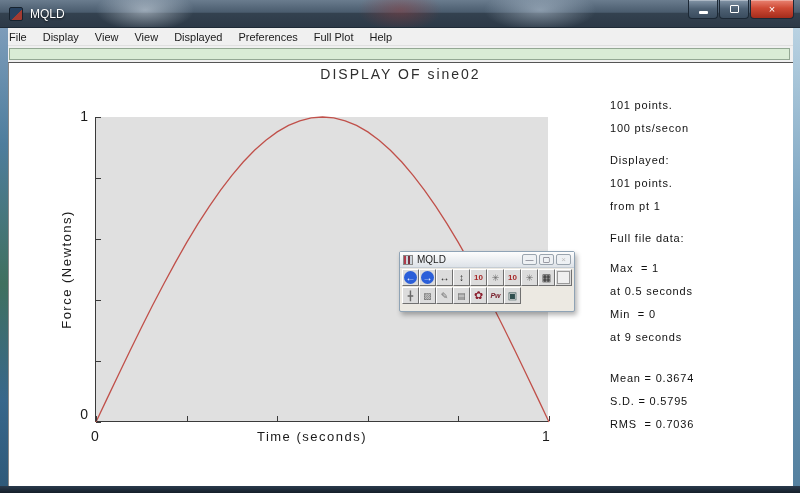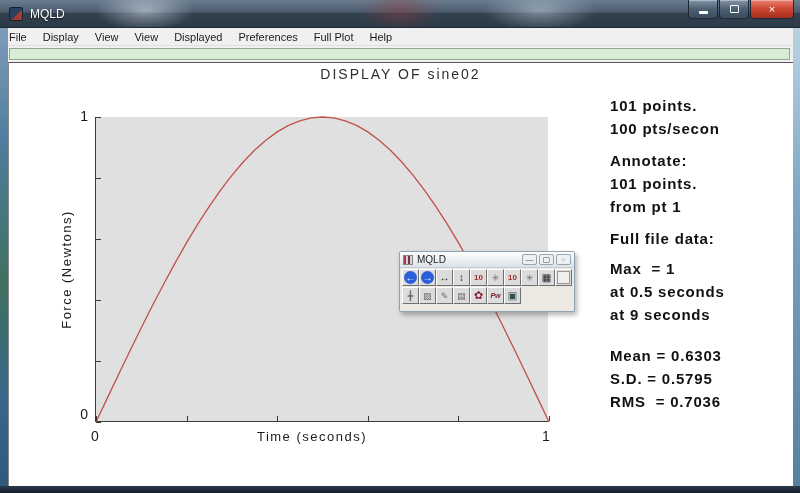--- a/index.html
+++ b/index.html
@@ -68,21 +68,21 @@
   .xtick-label { position:absolute; width:20px; text-align:center; font-size:14px; color:#1a1a1a; }
   .xtick-left { left:85px; top:428px; }
   .xtick-right { left:536px; top:428px; }
   .ylabel { position:absolute; left:-54px; top:262px; width:240px; text-align:center;
     font-size:13px; letter-spacing:1.5px; color:#1a1a1a; transform:rotate(-90deg); }
   .xlabel { position:absolute; left:212px; top:429px; width:200px; text-align:center;
     font-size:13px; letter-spacing:1.5px; color:#1a1a1a; }
 
   
   .stats-panel { position:absolute; left:610px; top:94px; width:180px;
-    font-size:15px; letter-spacing:.8px; color:#111;font-weight:bold; }
+    font-size:11px; letter-spacing:.8px; color:#111; }
   .stat-line { line-height:23px; white-space:pre; }
 
   
   .annotation { position:absolute; left:8px; top:469px; width:785px; text-align:center;
     font-size:13px; letter-spacing:1px; color:#7d6040; }
 
   
   .palette { position:absolute; left:399px; top:251px; width:176px; height:61px;
     background:#ece9e2; border:1px solid #8fa3b5; border-radius:2px;
     box-shadow:2px 3px 5px rgba(0,0,0,.3); }
@@ -179,34 +179,35 @@
   <div class="xtick-label xtick-right">1</div>
   <div class="ylabel">Force (Newtons)</div>
   <div class="xlabel">Time (seconds)</div>
 
   <div class="stats-panel">
       <div class="stat-group" style="margin-bottom: 9px;">
         <div class="stat-line">101 points.</div>
         <div class="stat-line">100 pts/secon</div>
       </div>
       <div class="stat-group" style="margin-bottom: 9px;">
-        <div class="stat-line">Annotate:</div>
+        <div class="stat-line">Displayed:</div>
         <div class="stat-line">101 points.</div>
         <div class="stat-line">from pt 1</div>
       </div>
       <div class="stat-group" style="margin-bottom: 7px;">
         <div class="stat-line">Full file data:</div>
       </div>
       <div class="stat-group" style="margin-bottom: 18px;">
         <div class="stat-line">Max  = 1</div>
         <div class="stat-line">at 0.5 seconds</div>
+        <div class="stat-line">Min  = 0</div>
         <div class="stat-line">at 9 seconds</div>
       </div>
       <div class="stat-group" style="margin-bottom: 0px;">
-        <div class="stat-line">Mean = 0.6303</div>
+        <div class="stat-line">Mean = 0.3674</div>
         <div class="stat-line">S.D. = 0.5795</div>
         <div class="stat-line">RMS  = 0.7036</div>
       </div>
     </div>
 
 
   <div class="palette">
     <div class="palette-titlebar">
       <span class="palette-icon"></span>
       <span class="palette-title">MQLD</span>

